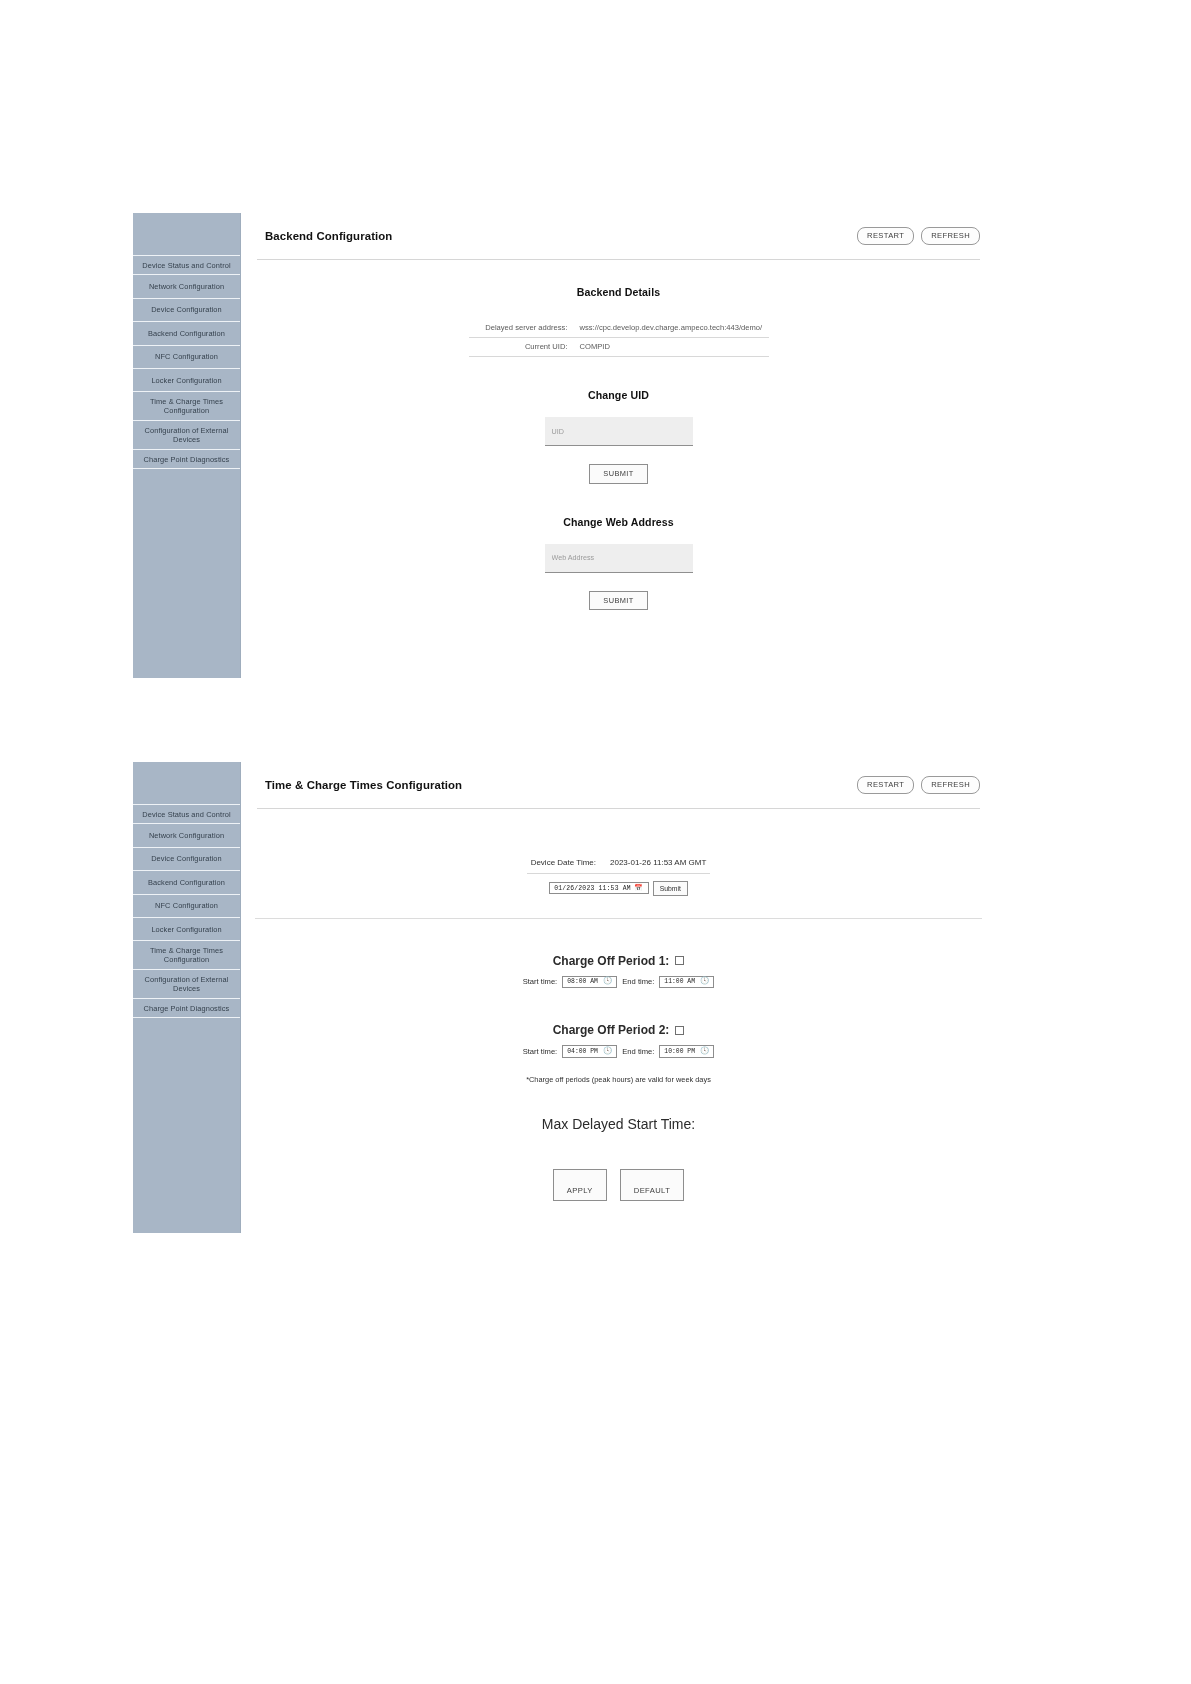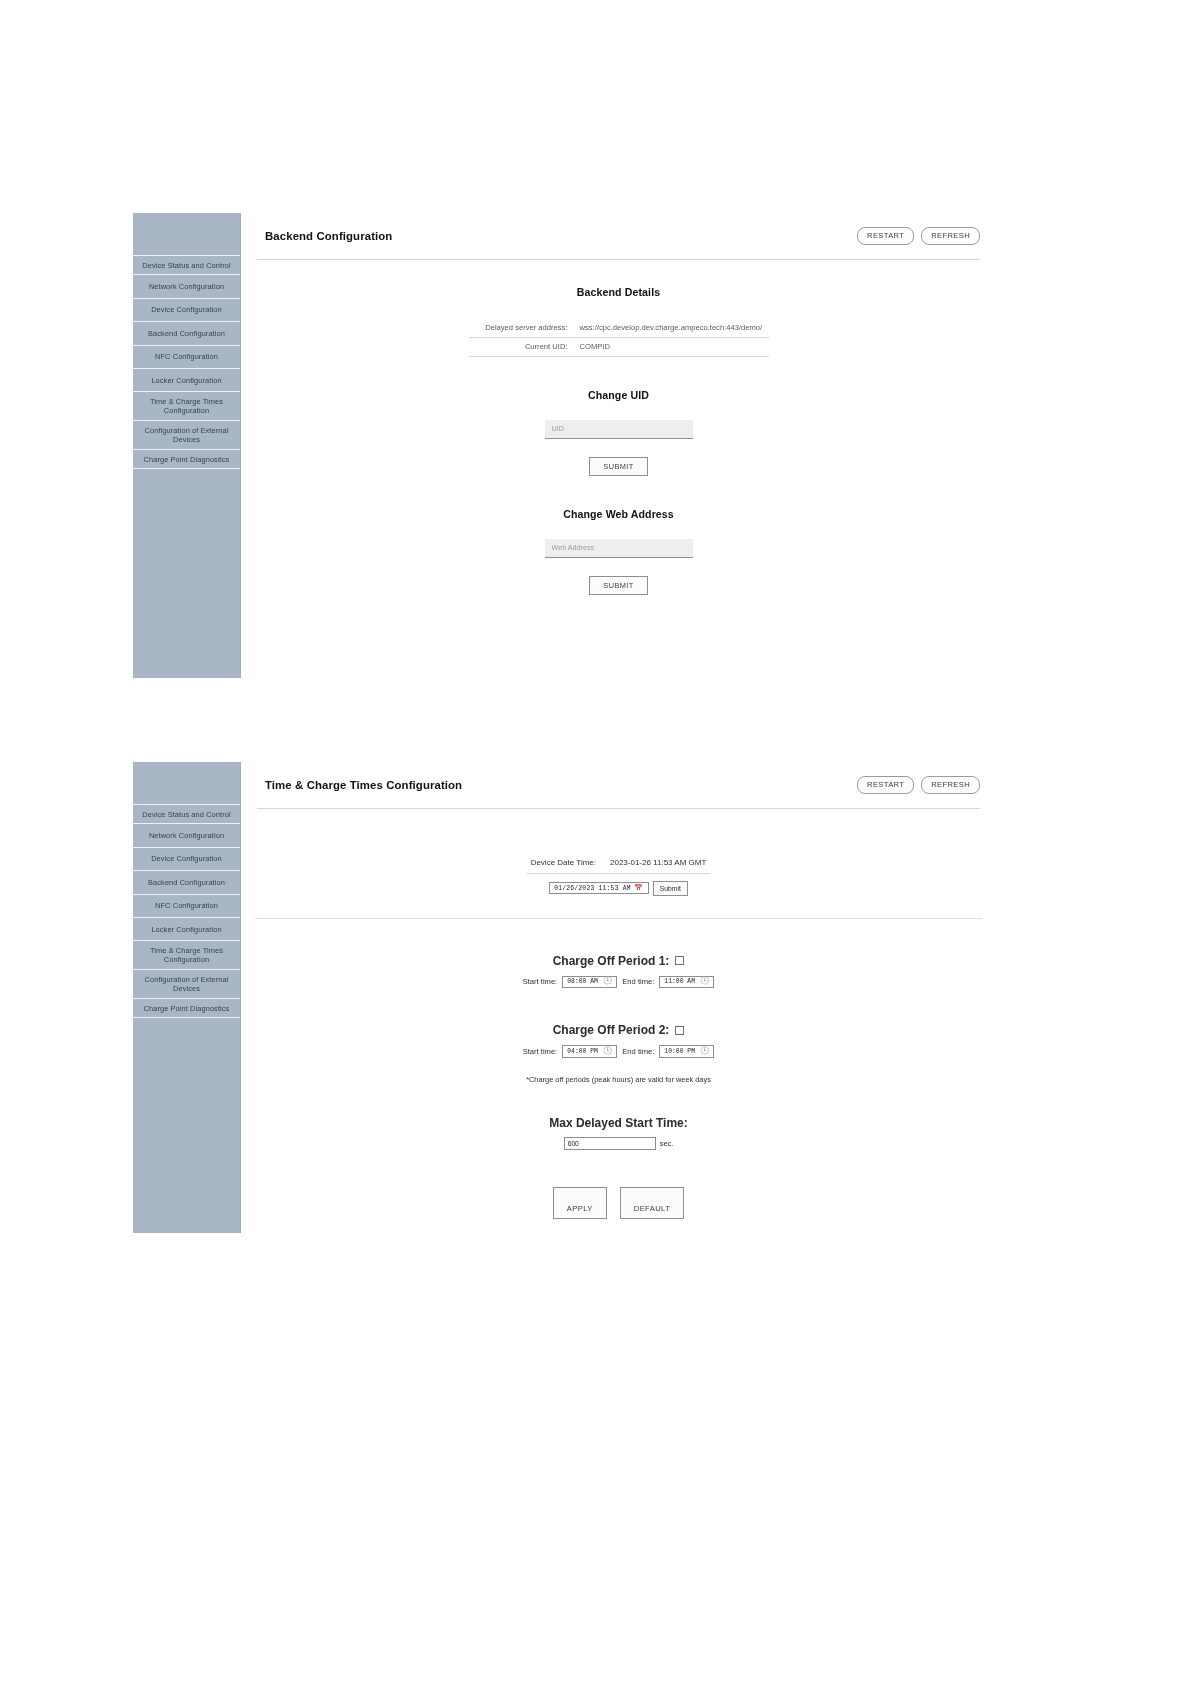--- a/index.html
+++ b/index.html
@@ -113,21 +113,21 @@
     border-bottom: 1px solid #d8d8d8;
     vertical-align: middle;
   }
   .details td.lbl { text-align: right; white-space: nowrap; width: 96px; }
   .details td.val { text-align: left; padding-left: 9px; }
 
   
   .form-block { margin-top: 22px; text-align: center; }
   .text-input {
     width: 148px;
-    height: 19px;
+    height: 29px;
     box-sizing: border-box;
     background: #eeeeee;
     border: none;
     border-bottom: 1px solid #8f8f8f;
     font-family: "Liberation Sans", sans-serif;
     font-size: 7.2px;
     color: #555;
     padding: 0 7px;
     outline: none;
   }
@@ -229,21 +229,21 @@
   .clock-ico { font-size: 7.5px; line-height: 1; color: #333; }
   .note {
     margin-top: 17px;
     text-align: center;
     font-size: 7.4px;
     color: #303030;
   }
 
   
   .delay-block { margin-top: 32px; text-align: center; }
-  .delay-title { font-size: 12px; font-weight: bold; color: #2b2b2b; }
+  .delay-title { font-size: 14px; font-weight: normal; color: #2b2b2b; }
   .delay-row {
     margin-top: 7px;
     display: flex;
     align-items: center;
     justify-content: center;
     gap: 4px;
     font-size: 7.4px;
     color: #2b2b2b;
   }
   .num-input {
@@ -423,24 +423,20 @@
           <span>10:00 PM</span>
           <span class="clock-ico">🕓</span>
         </span>
       </div>
     </div>
 
     <div class="note">*Charge off periods (peak hours) are valid for week days</div>
 
     <div class="delay-block">
       <div class="delay-title">Max Delayed Start Time:</div>
-      <div class="delay-row">
-        <input class="num-input" type="text" value="600" style="">
-        <span>sec.</span>
-      </div>
     </div>
 
     <div class="action-row">
       <button class="btn-action">APPLY</button>
       <button class="btn-action">DEFAULT</button>
     </div>
   </div>
 </div>
 
 </body></html>

